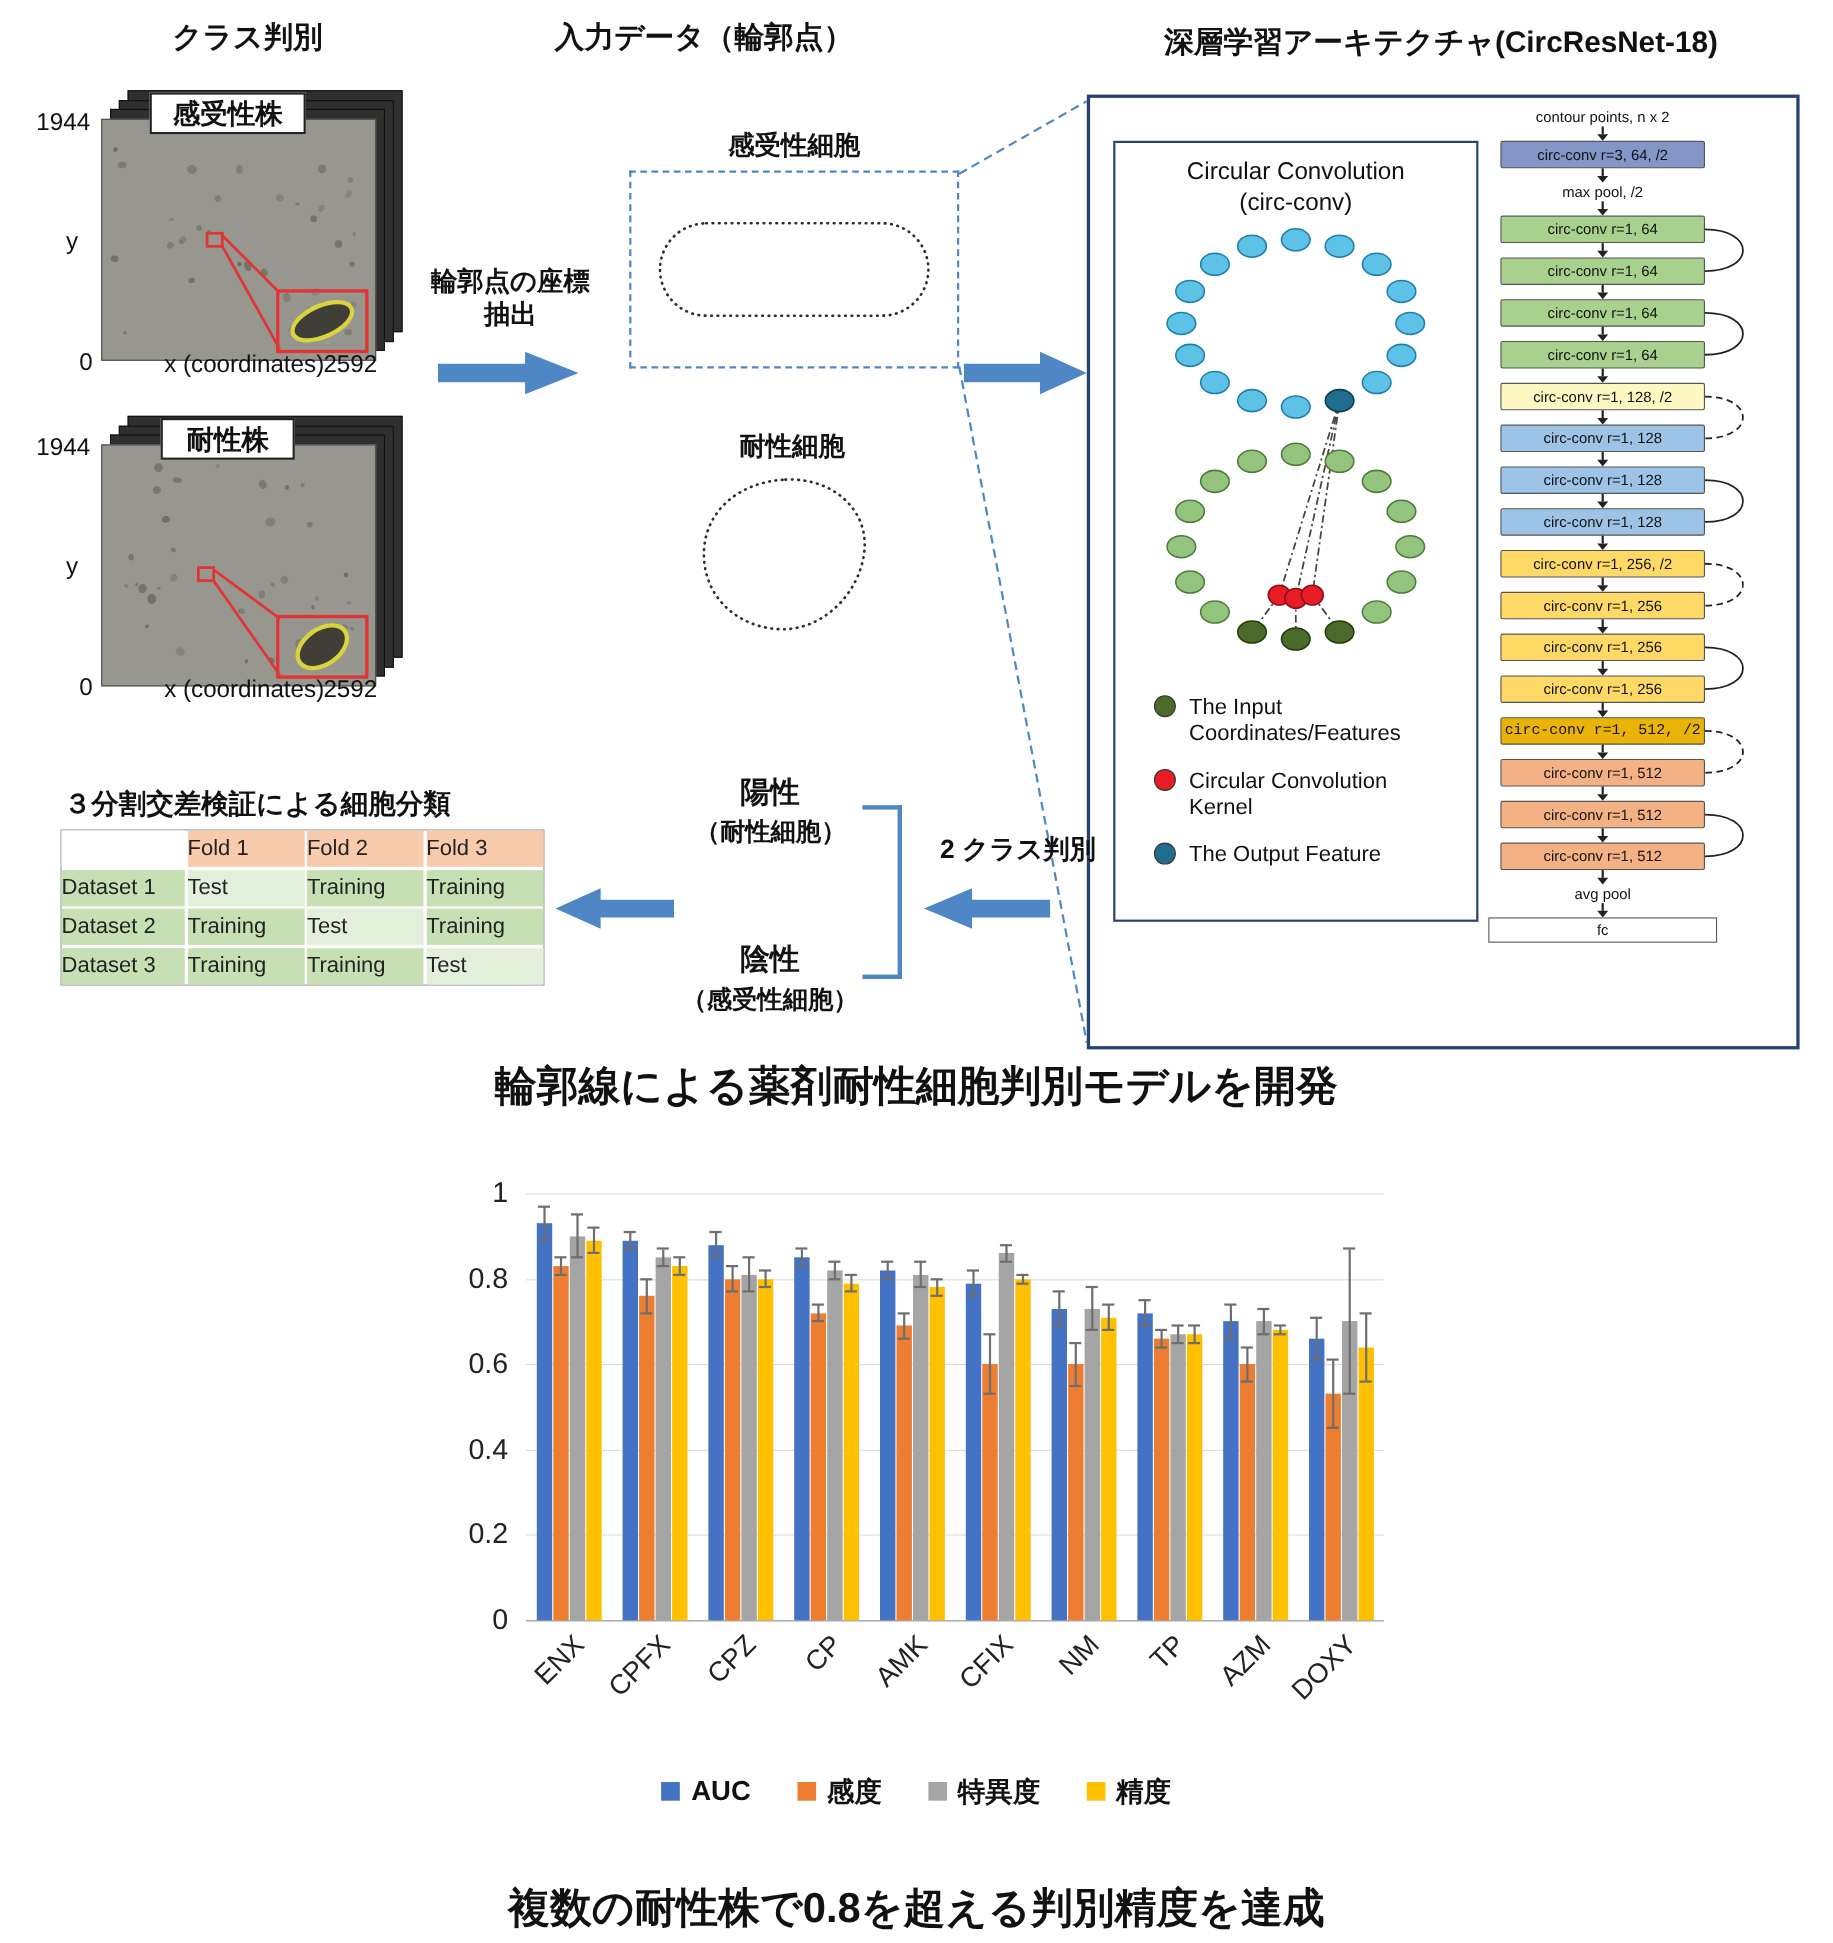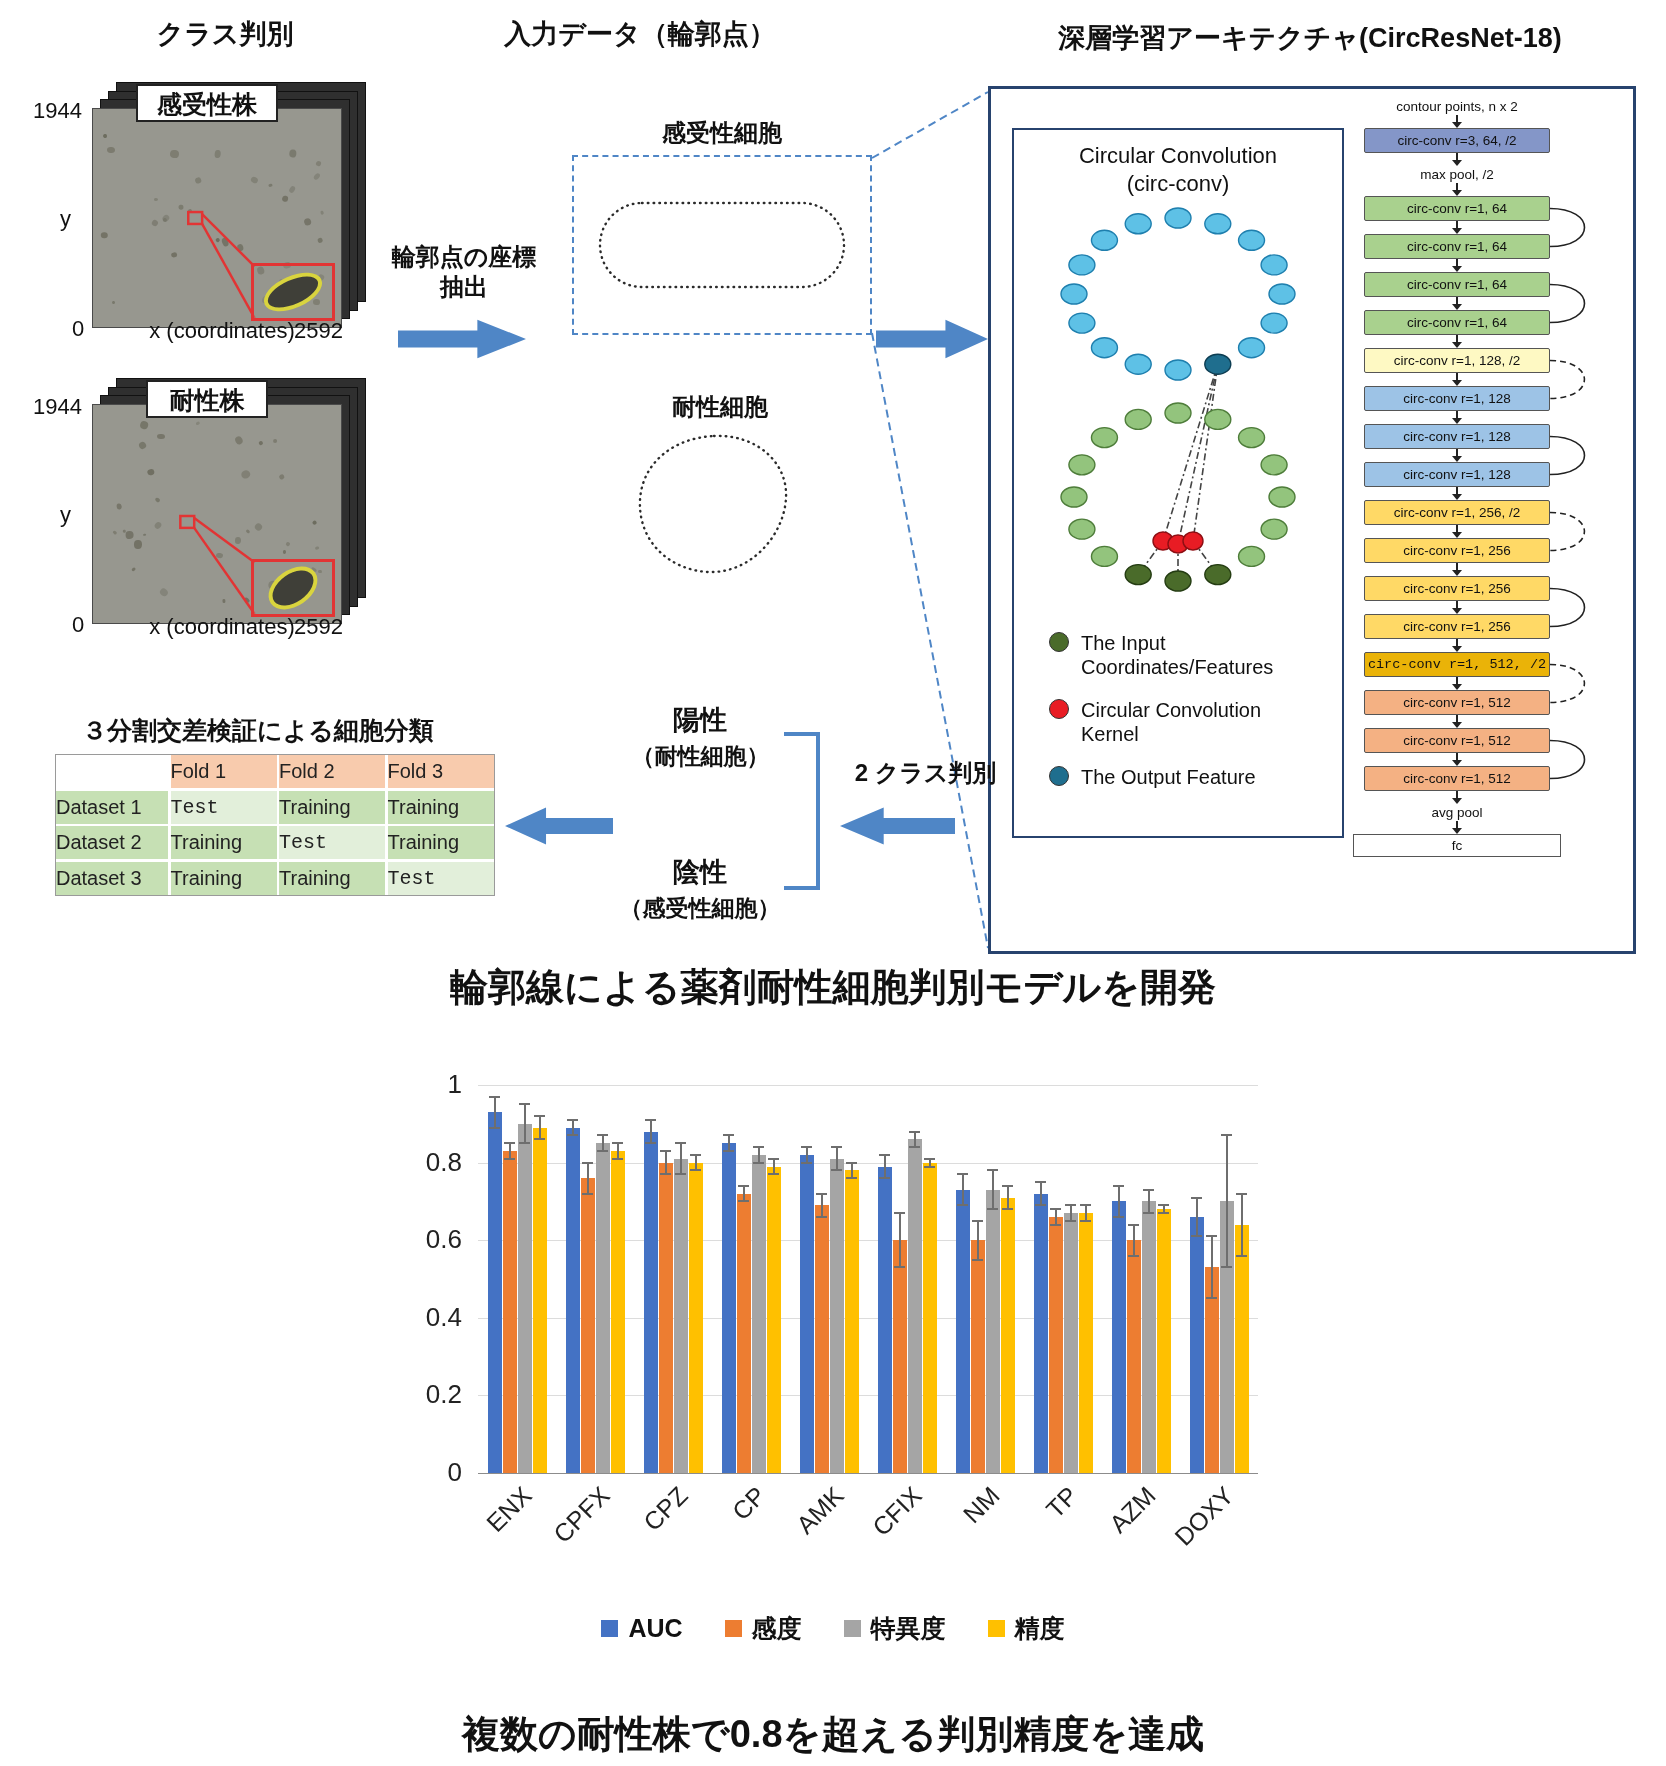--- a/index.html
+++ b/index.html
@@ -50,21 +50,21 @@
   .arc-svg{position:absolute;left:0;top:0;width:100%;height:100%;overflow:visible;pointer-events:none;}
 
   
   .cv-title{position:absolute;font-weight:700;font-size:25px;}
   .cv-table{position:absolute;display:grid;grid-template-columns:112px 106px 106px 106px;gap:2.5px;background:#fff;border:1.5px solid #9a9a9a;}
   .cv-cell{height:33px;line-height:33px;font-size:20px;color:#222;}
   .cv-corner{background:#fff;}
   .cv-head{background:#f8cbad;}
   .cv-name{background:#c6e0b4;}
   .cv-train{background:#c6e0b4;}
-  .cv-test{background:#e2efda;font-family:Liberation Mono, monospace;}
+  .cv-test{background:#e2efda;}
 
   .bracket{position:absolute;border:4.5px solid #4f86c6;border-left:none;box-sizing:border-box;}
 
   
   .chart-yaxis{position:absolute;}
   .ytick{position:absolute;right:0;width:70px;text-align:right;font-size:26px;color:#222;}
   .chart-plot{position:absolute;background:#fff;}
   .gridline{position:absolute;left:0;width:100%;height:1px;background:#dcdcdc;}
   .gridline.axis-x{background:#8c8c8c;}
   .bar{position:absolute;bottom:0;}
@@ -328,21 +328,21 @@
         <path d="M 198 186.5 C 244 186.5, 244 224.5, 198 224.5" fill="none" stroke="#222" stroke-width="1.6"></path>
         <path d="M 198 262.5 C 244 262.5, 244 300.5, 198 300.5" fill="none" stroke="#222" stroke-width="1.6" stroke-dasharray="6 4"></path>
         <path d="M 198 338.5 C 244 338.5, 244 376.5, 198 376.5" fill="none" stroke="#222" stroke-width="1.6"></path>
         <path d="M 198 414.5 C 244 414.5, 244 452.5, 198 452.5" fill="none" stroke="#222" stroke-width="1.6" stroke-dasharray="6 4"></path>
         <path d="M 198 490.5 C 244 490.5, 244 528.5, 198 528.5" fill="none" stroke="#222" stroke-width="1.6"></path>
         <path d="M 198 566.5 C 244 566.5, 244 604.5, 198 604.5" fill="none" stroke="#222" stroke-width="1.6" stroke-dasharray="6 4"></path>
         <path d="M 198 642.5 C 244 642.5, 244 680.5, 198 680.5" fill="none" stroke="#222" stroke-width="1.6"></path>
       </svg>
     </div>
 
-  <div class="cv-title" style="left:58px;top:714px;width:400px;text-align:center;">３分割交差検証による細胞分類</div>
+  <div class="cv-title" style="left:58px;top:714px;width:400px;text-align:left;">３分割交差検証による細胞分類</div>
   <div class="cv-table" style="left:55px;top:754px;">
       <div class="cv-cell cv-corner"></div>
       <div class="cv-cell cv-head">Fold 1</div>
       <div class="cv-cell cv-head">Fold 2</div>
       <div class="cv-cell cv-head">Fold 3</div>
       <div class="cv-cell cv-name">Dataset 1</div>
       <div class="cv-cell cv-test">Test</div>
       <div class="cv-cell cv-train">Training</div>
       <div class="cv-cell cv-train">Training</div>
       <div class="cv-cell cv-name">Dataset 2</div>

